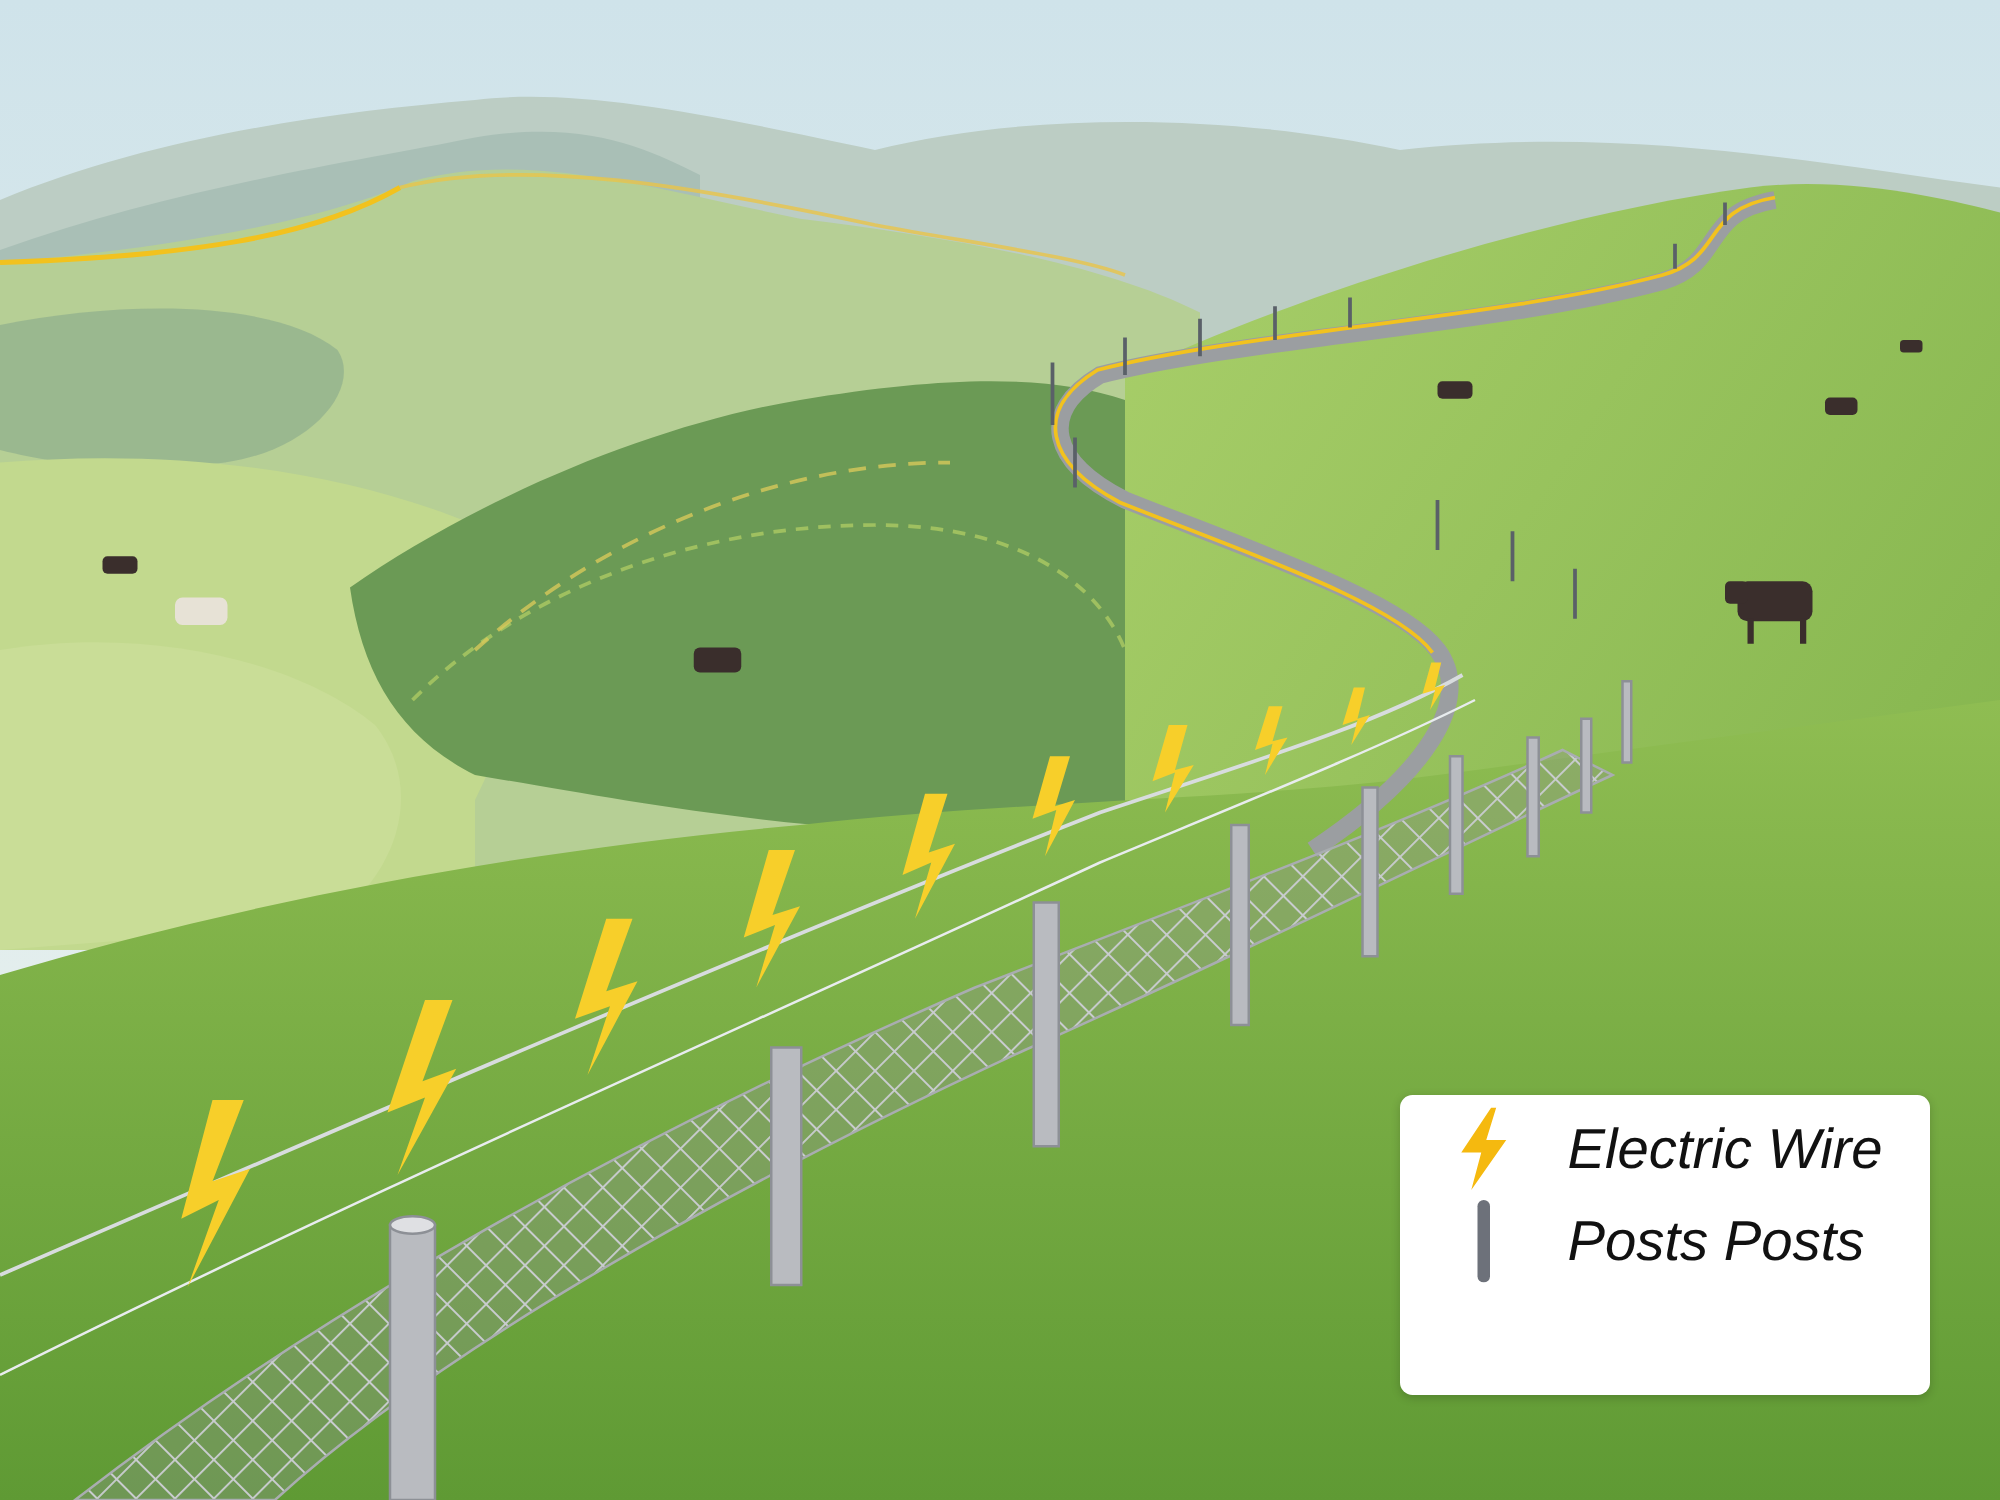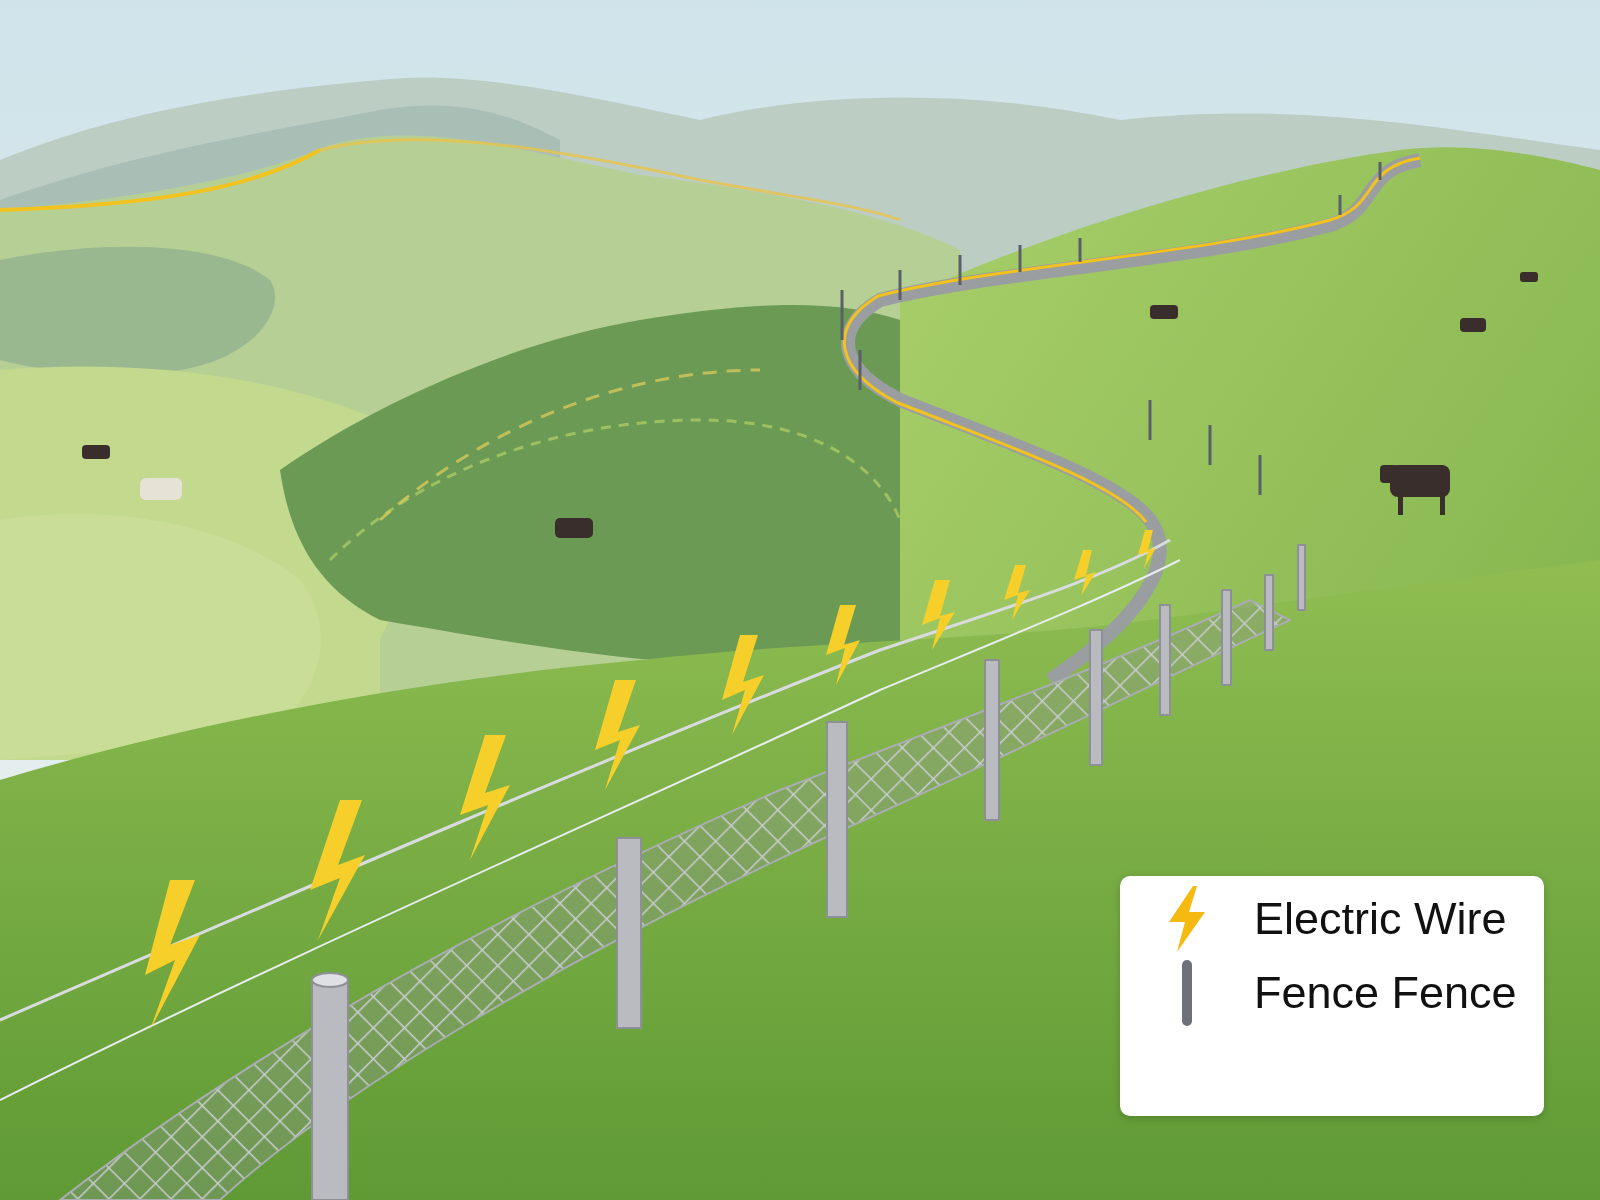--- a/index.html
+++ b/index.html
@@ -1,21 +1,21 @@
 <!DOCTYPE html>
 <html><head>
 <meta charset="utf-8">
 <style>
   html, body { margin: 0; padding: 0; }
   body { width: 1600px; height: 1200px; overflow: hidden; position: relative; font-family: "Liberation Sans", sans-serif; }
   .scene { position: absolute; inset: 0; width: 1600px; height: 1200px; }
   .legend {
     position: absolute; left: 1120px; top: 876px; width: 424px; height: 240px;
     background: #ffffff; border-radius: 10px; box-shadow: 0 2px 8px rgba(0,0,0,0.18);
-    box-sizing: border-box; padding: 6px 0 0 0;
+    box-sizing: border-box; padding: 6px 0 0 0; font-style: italic;
   }
   .legend-row { display: flex; align-items: center; height: 74px; }
   .legend-icon { width: 134px; display: flex; justify-content: center; align-items: center; }
   .legend-label { font-size: 45px; color: #111111; font-family: "Liberation Sans", sans-serif; letter-spacing: 0px; }
 </style>
 </head>
 <body>
 
 <svg class="scene" viewBox="0 0 1600 1200" xmlns="http://www.w3.org/2000/svg">
   <defs>
@@ -133,15 +133,15 @@
         </svg>
     </div>
     <span class="legend-label">Electric Wire</span>
   </div>
   <div class="legend-row">
     <div class="legend-icon">
       <svg width="14" height="66" viewBox="0 0 14 66">
           <rect x="2" y="0" width="10" height="66" rx="5" fill="#6d717a"></rect>
         </svg>
     </div>
-    <span class="legend-label">Fence Fence</span>
+    <span class="legend-label">Posts Posts</span>
   </div>
 </div>
 
 </body></html>

